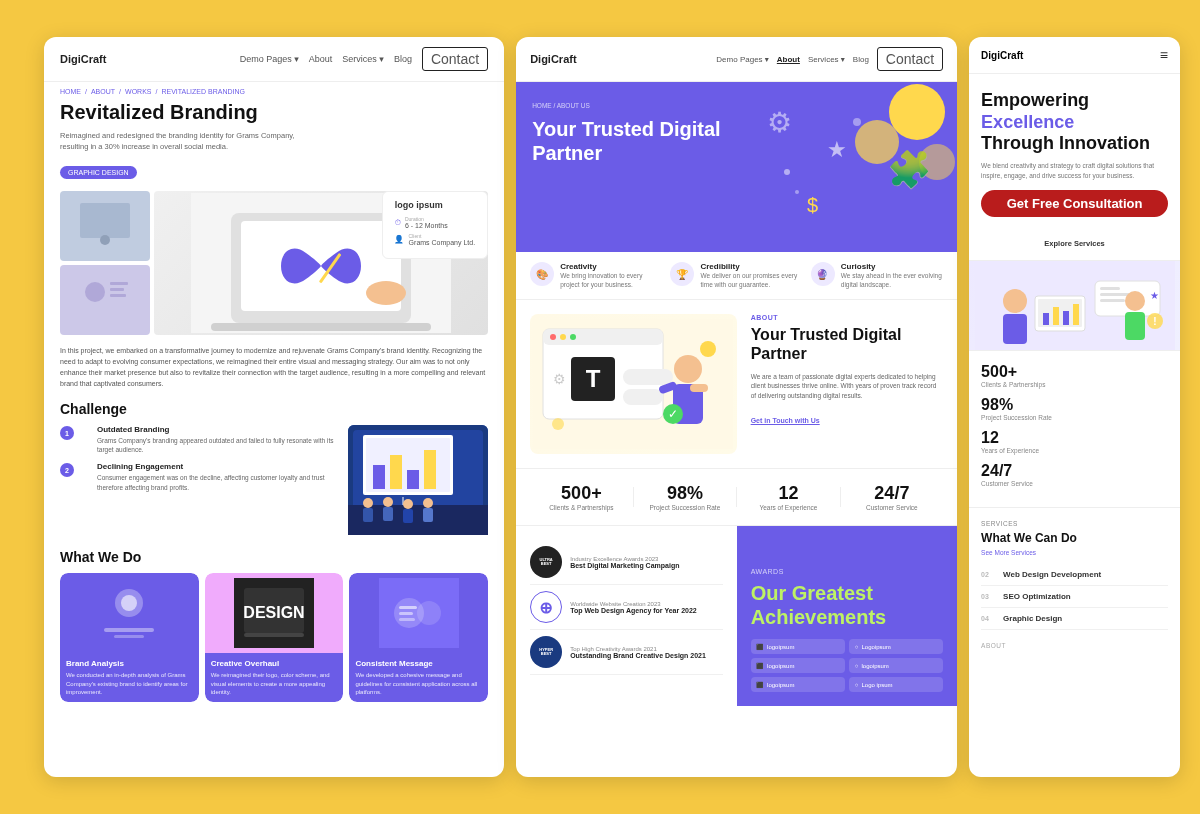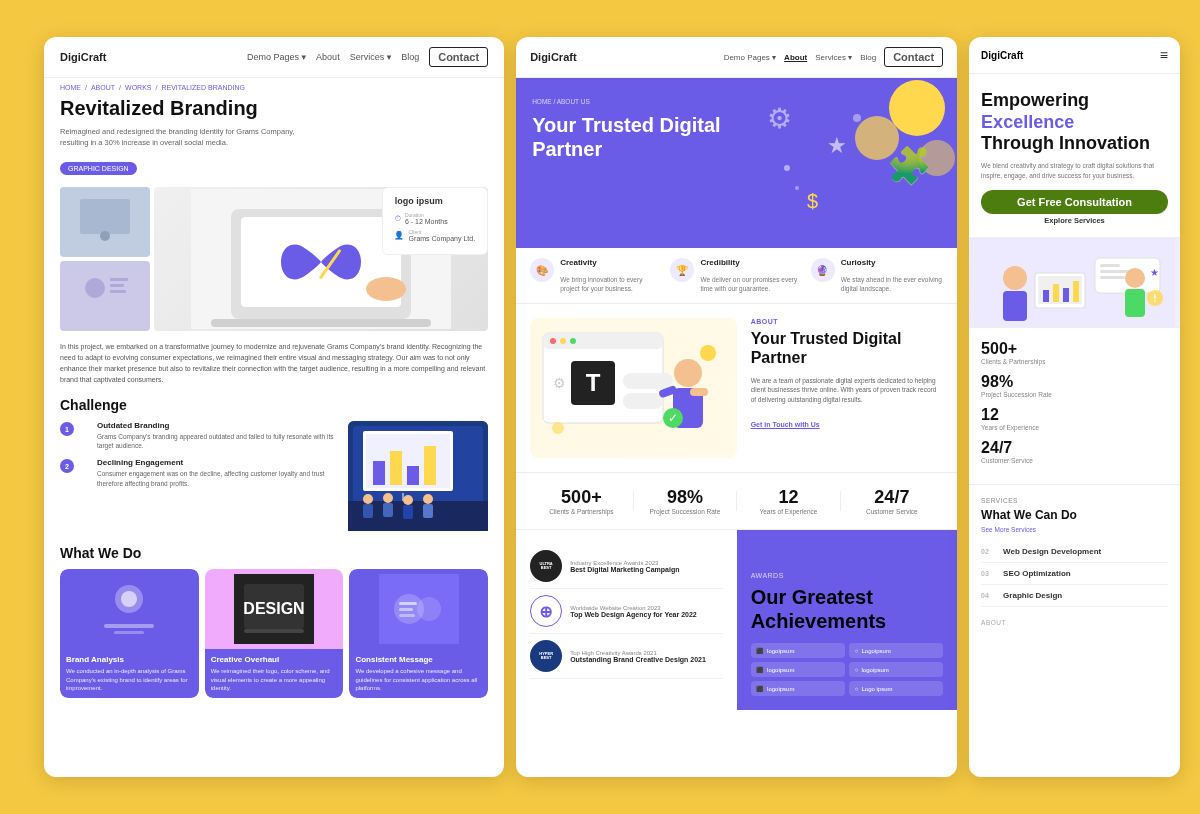--- a/index.html
+++ b/index.html
@@ -59,22 +59,22 @@
       gap: 10px;
       font-size: 9px;
       color: #555;
       margin-left: auto;
       align-items: center;
     }
     .nav-contact {
       border: 1px solid #222;
       padding: 3px 8px;
       border-radius: 3px;
-      font-size: 11px;
-      font-weight: bold;
+      font-size: 14px;
+      font-weight: normal;
     }
 
     
     .breadcrumb {
       padding: 6px 16px;
       font-size: 7px;
       color: #888;
       display: flex;
       gap: 4px;
     }
@@ -223,21 +223,21 @@
       width: 24px;
       height: 24px;
       background: #EDE9FF;
       border-radius: 50%;
       display: flex;
       align-items: center;
       justify-content: center;
       font-size: 10px;
       flex-shrink: 0;
     }
-    .pill-text h4 { font-size: 8px; font-weight: 700; color: #222; margin-bottom: 8px; }
+    .pill-text h4 { font-size: 8px; font-weight: 700; color: #222; margin-bottom: 0; }
     .pill-text p { font-size: 6.5px; color: #777; line-height: 1.4; }
 
     
     .about-section {
       display: grid;
       grid-template-columns: 1fr 1fr;
       gap: 0;
       padding: 14px;
       border-bottom: 1px solid #eee;
     }
@@ -300,21 +300,21 @@
     .award-year { font-size: 6px; color: #888; }
     .award-name { font-size: 7px; font-weight: 700; color: #222; }
     .achievements-right {
       background: #6B5CE7;
       padding: 14px;
       display: flex;
       flex-direction: column;
       justify-content: flex-end;
     }
     .achieve-label { font-size: 7px; color: rgba(255,255,255,0.7); text-transform: uppercase; letter-spacing: 0.5px; margin-bottom: 6px; }
-    .achieve-title { font-size: 20px; font-weight: 900; color: #000000; line-height: 1.2; margin-bottom: 10px; }
+    .achieve-title { font-size: 20px; font-weight: 900; color: #bef264; line-height: 1.2; margin-bottom: 10px; }
     .logos-grid {
       display: grid;
       grid-template-columns: 1fr 1fr;
       gap: 4px;
     }
     .logo-item {
       background: rgba(255,255,255,0.15);
       border-radius: 4px;
       padding: 4px 6px;
       font-size: 6px;
@@ -338,32 +338,32 @@
     
     .hero-right {
       background: #fff;
       padding: 16px 12px 12px;
       border-bottom: 1px solid #eee;
     }
     .hero-right-title { font-size: 18px; font-weight: 900; color: #111; line-height: 1.2; margin-bottom: 6px; }
     .hero-right-title span { color: #6B5CE7; }
     .hero-right-desc { font-size: 6.5px; color: #777; line-height: 1.5; margin-bottom: 10px; }
     .btn-primary {
-      background: #4d7c0f;
+      background: #b91c1c;
       color: #fff;
       border: none;
       padding: 6px 12px;
       border-radius: 20px;
-      font-size: 11px;
+      font-size: 13px;
       font-weight: 600;
       cursor: pointer;
       display: block;
       width: 100%;
       text-align: center;
-      margin-bottom: 2px;
+      margin-bottom: 22px;
     }
     .btn-link { font-size: 7.5px; color: #333; font-weight: 600; text-align: center; display: block; }
 
     
     .right-illustration {
       background: linear-gradient(135deg, #EDE9FF, #F0F0FF);
       height: 90px;
       display: flex;
       align-items: center;
       justify-content: center;

